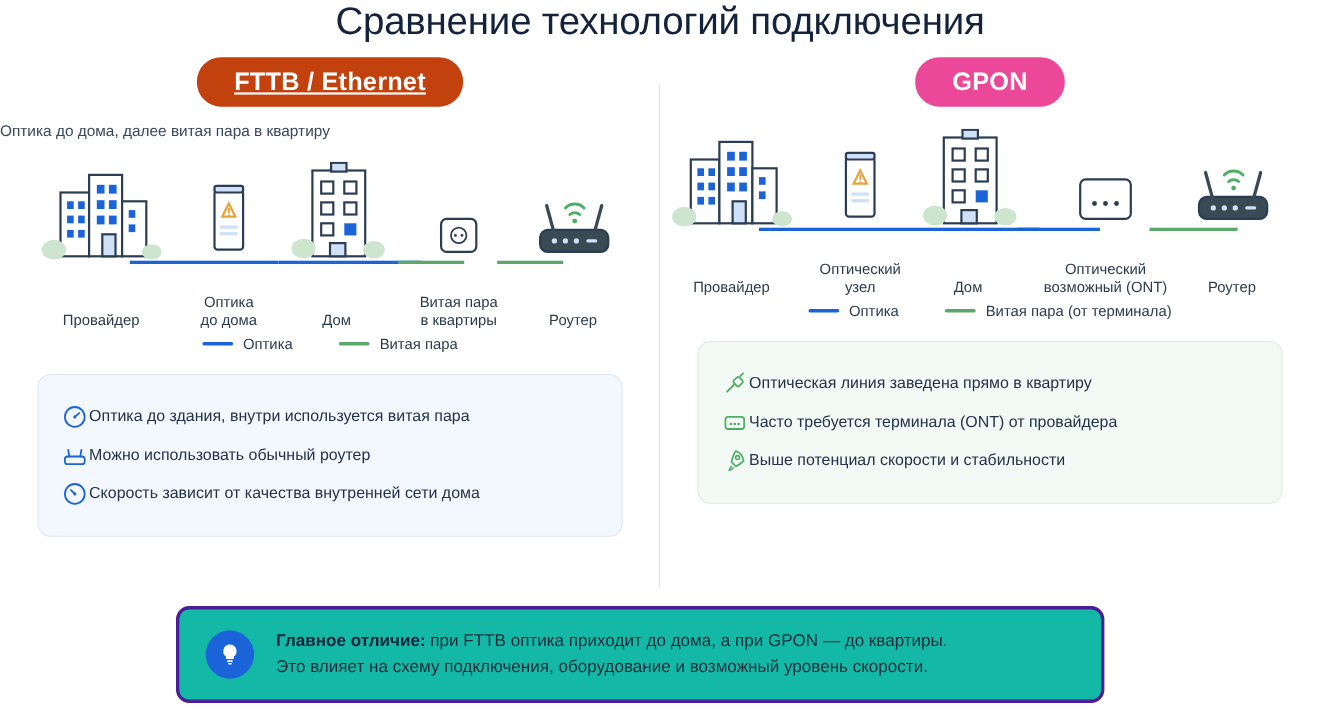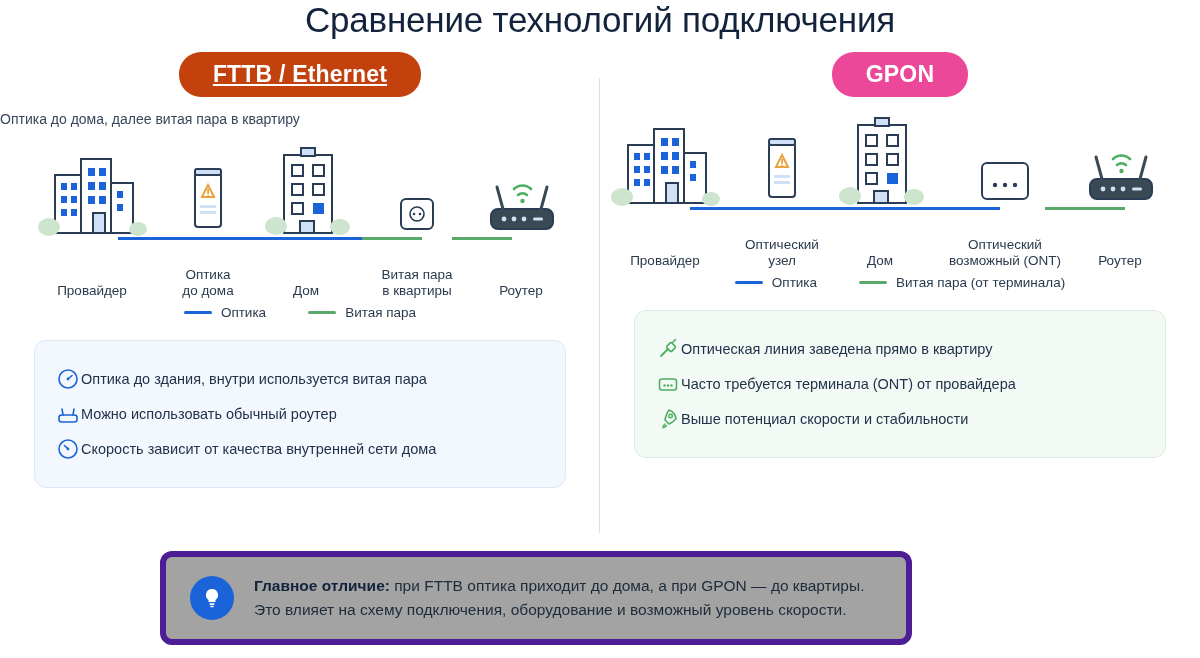--- a/index.html
+++ b/index.html
@@ -148,24 +148,24 @@
     height: 26px;
     display: flex;
     align-items: center;
     justify-content: center;
   }
 
   .note {
     position: absolute;
     left: 160px;
     top: 551px;
-    width: 752px;
+    width: 844px;
     box-sizing: border-box;
-    border: 6px solid #4c1d95;
-    background: #a3a3a3;
+    border: 3px solid #4c1d95;
+    background: #14b8a6;
     border-radius: 12px;
     padding: 17px 24px;
     display: flex;
     gap: 20px;
     align-items: center;
   }
   .note .bulb {
     flex: none;
     width: 44px;
     height: 44px;

